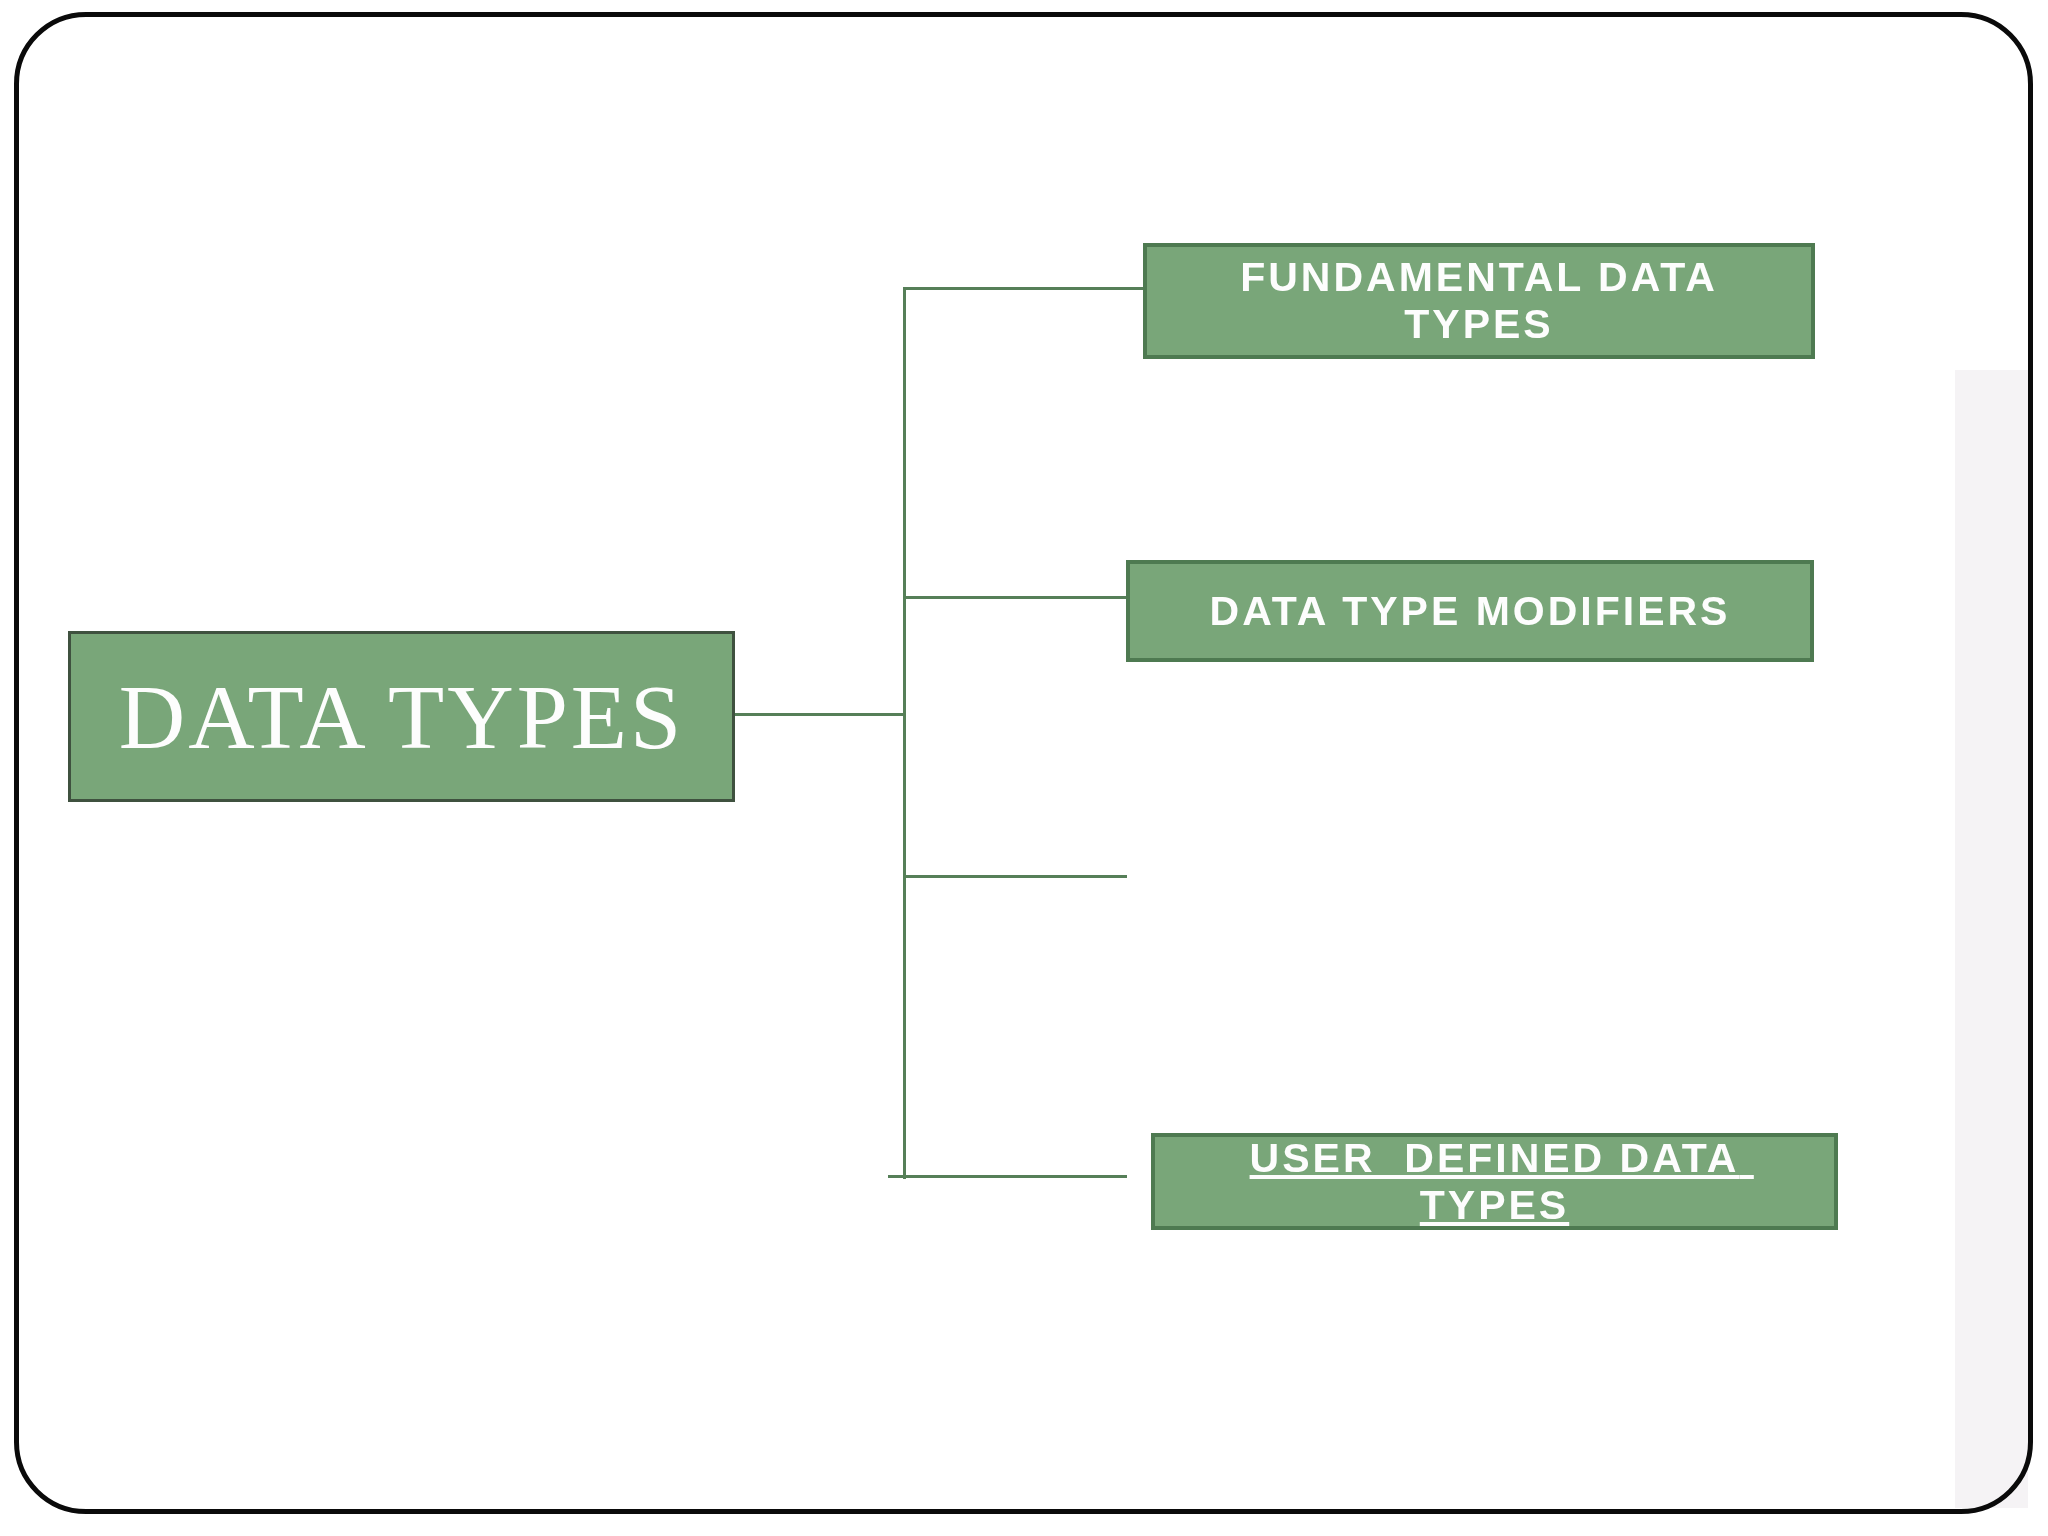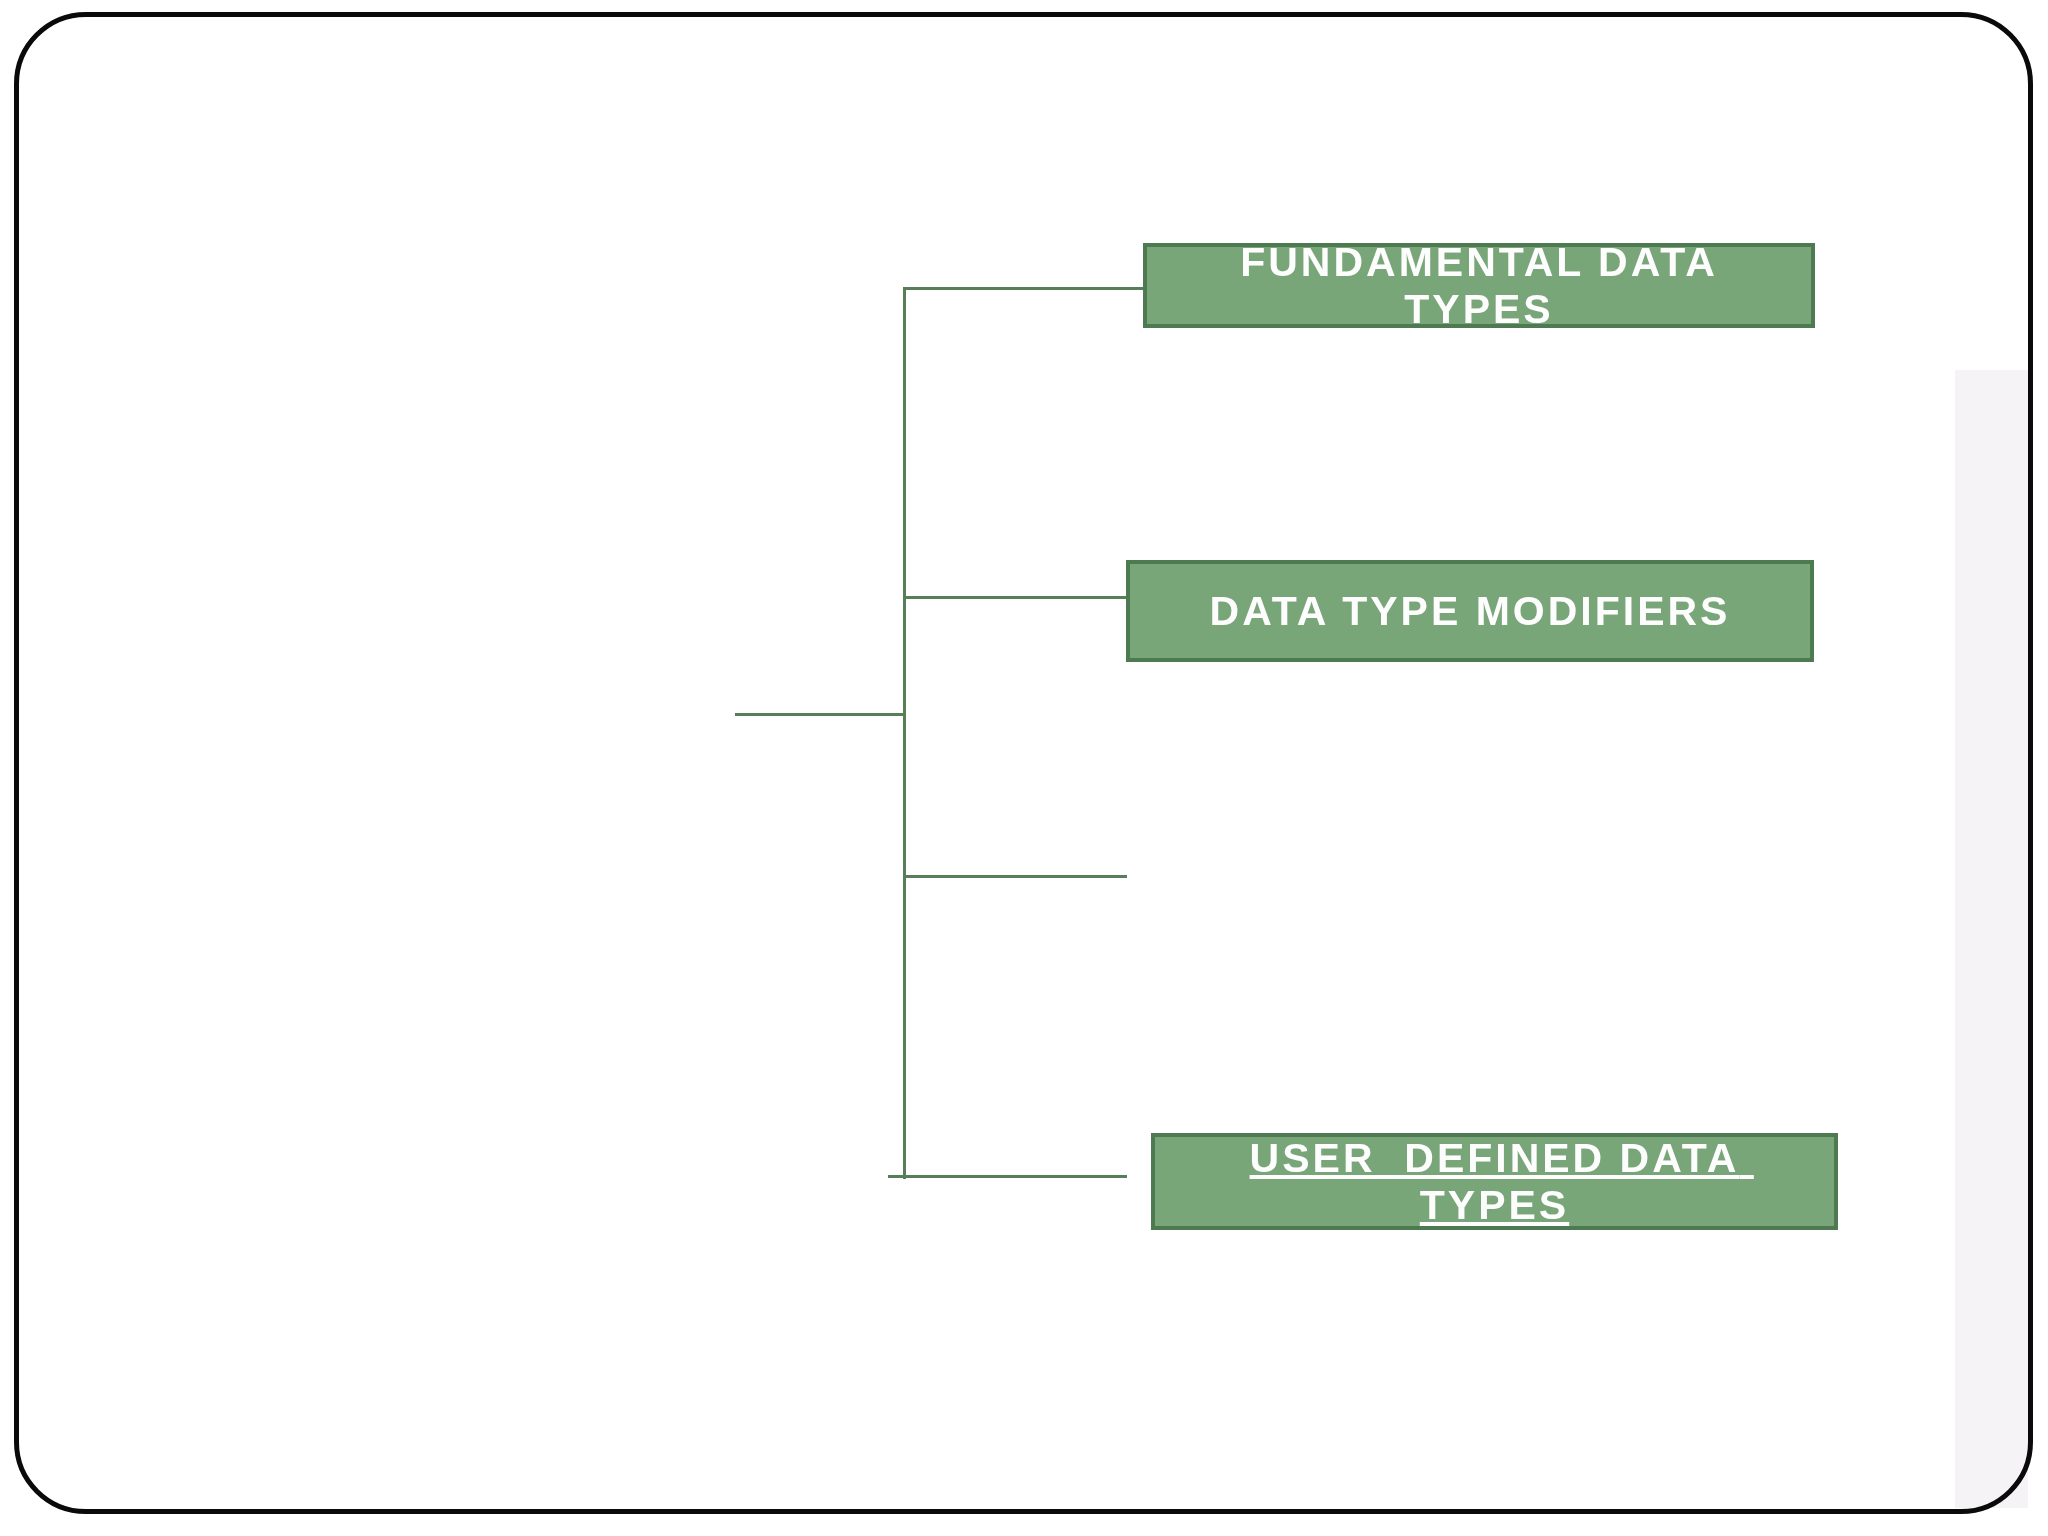--- a/index.html
+++ b/index.html
@@ -64,40 +64,43 @@
     font-weight: bold;
     font-size: 41px;
     line-height: 47px;
     letter-spacing: 3px;
     text-align: center;
   }
   .node .label {
     max-width: 566px;
     white-space: pre-wrap; 
   }
-  .node-1 { left: 1143px; top: 243px;  width: 672px; height: 85px;  }
+  .node-1 { left: 1143px; top: 243px;  width: 672px; height: 116px;  }
   .node-2 { left: 1126px; top: 560px;  width: 688px; height: 102px; text-align: right; }
   .node-3 { left: 1126px; top: 828px;  width: 688px; height: 101px; }
   .node-4 { left: 1151px; top: 1133px; width: 687px; height: 97px; text-decoration: underline;  }
 </style>
 </head>
 <body>
 
 <div id="canvas">
 
   <div class="right-tint"></div>
   <div class="frame"></div>
 
   <div class="line conn-root"></div>
   <div class="line trunk"></div>
   <div class="line branch-1"></div>
   <div class="line branch-2"></div>
   <div class="line branch-3"></div>
   <div class="line branch-4"></div>
 
+  <div class="root-node">
+    <span class="root-label">DATA TYPES</span>
+  </div>
 
   <div class="node node-1">
     <span class="label">FUNDAMENTAL DATA TYPES</span>
   </div>
 
   <div class="node node-2">
     <span class="label">DATA TYPE MODIFIERS</span>
   </div>
 
 

